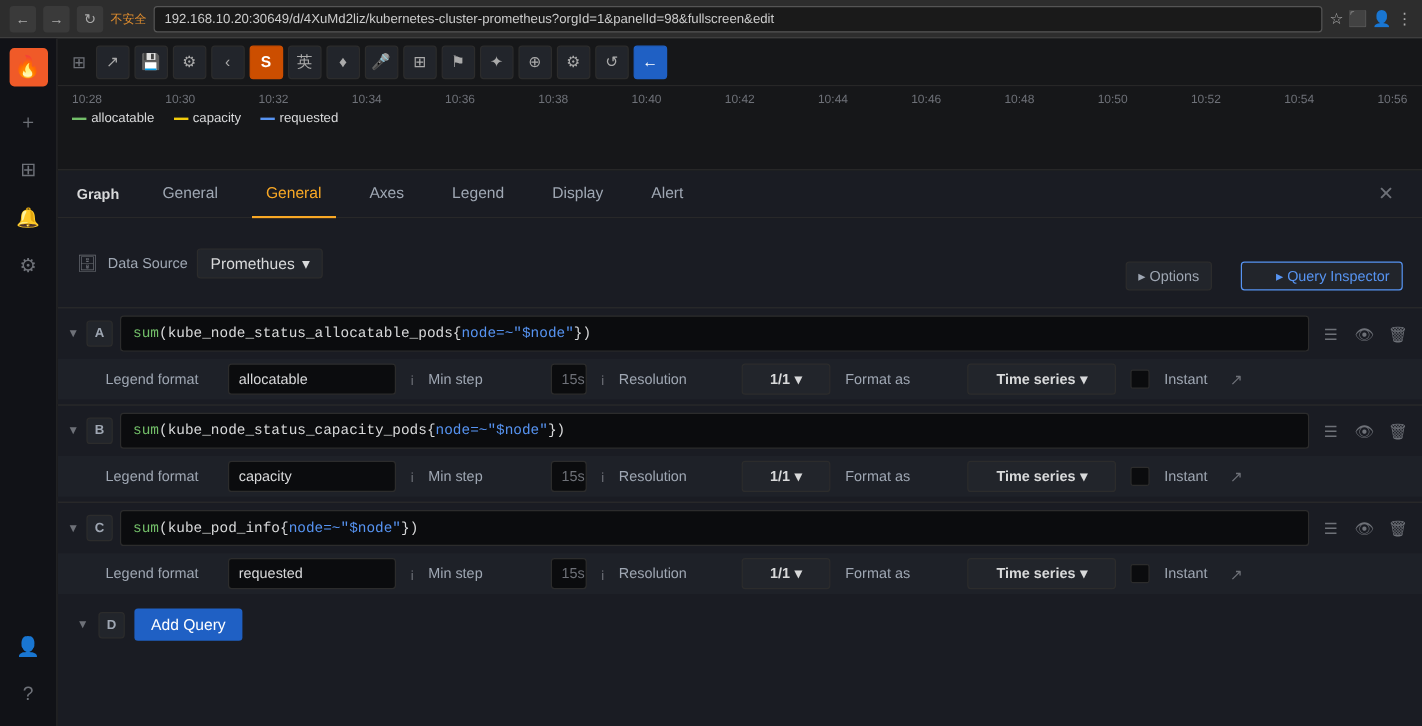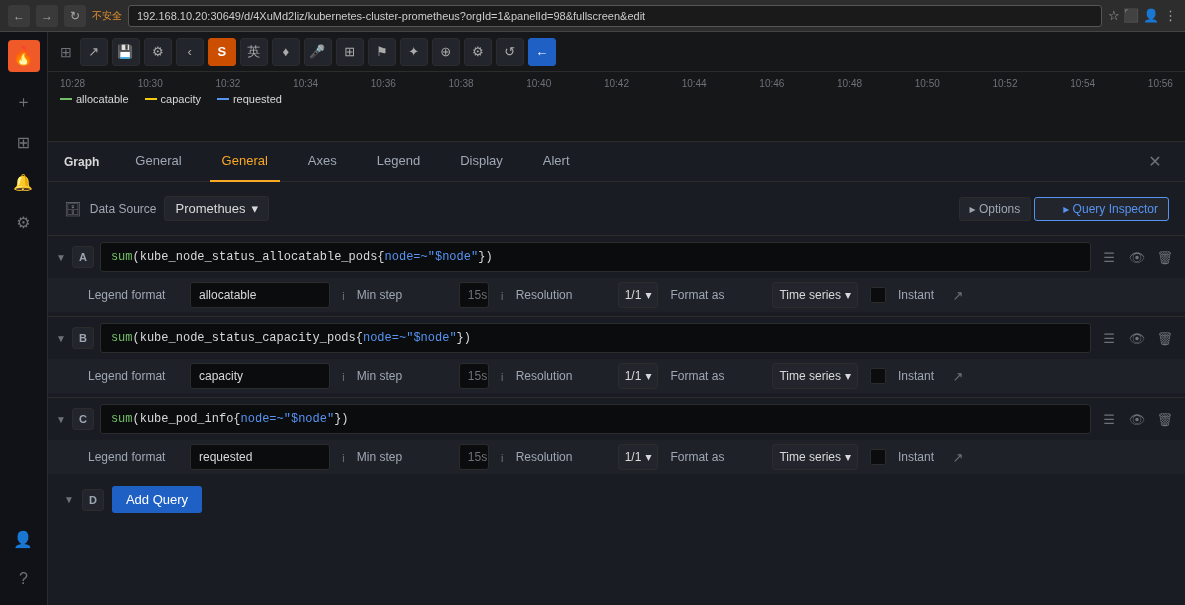--- a/index.html
+++ b/index.html
@@ -224,21 +224,21 @@
       border: 1px solid #2c2c2c;
       color: #d8d9da;
       padding: 4px 10px;
       border-radius: 3px;
       cursor: pointer;
       font-size: 13px;
       display: flex; align-items: flex-end; gap: 6px;
     }
     .datasource-actions {
       margin-left: auto;
-      display: flex; gap: 3px;
+      display: flex; gap: 24px; margin-top: 22px;
     }
     .action-btn {
       background: #22252b;
       border: 1px solid #2c2c2c;
       color: #9fa7b3;
       padding: 4px 10px;
       border-radius: 3px;
       cursor: pointer;
       font-size: 12px;
       display: flex; align-items: center; gap: 4px;
@@ -319,25 +319,26 @@
       font-size: 12px;
       width: 30px;
       height: 26px;
       display: flex; align-items: center;
     }
     .opt-select {
       background: #22252b;
       border: 1px solid #2c2c2c;
       border-radius: 3px;
       color: #d8d9da;
-      padding: 3px 6px;
+      padding: 3px 23px;
       font-size: 12px;
       height: 26px;
       display: flex; align-items: center; gap: 4px;
       cursor: pointer;
+      font-weight: bold;
     }
     .opt-checkbox {
       width: 16px; height: 16px;
       border: 1px solid #2c2c2c;
       background: #0b0c0e;
       border-radius: 2px;
       cursor: pointer;
     }
     .opt-share {
       color: #6e7178; cursor: pointer; font-size: 13px;

